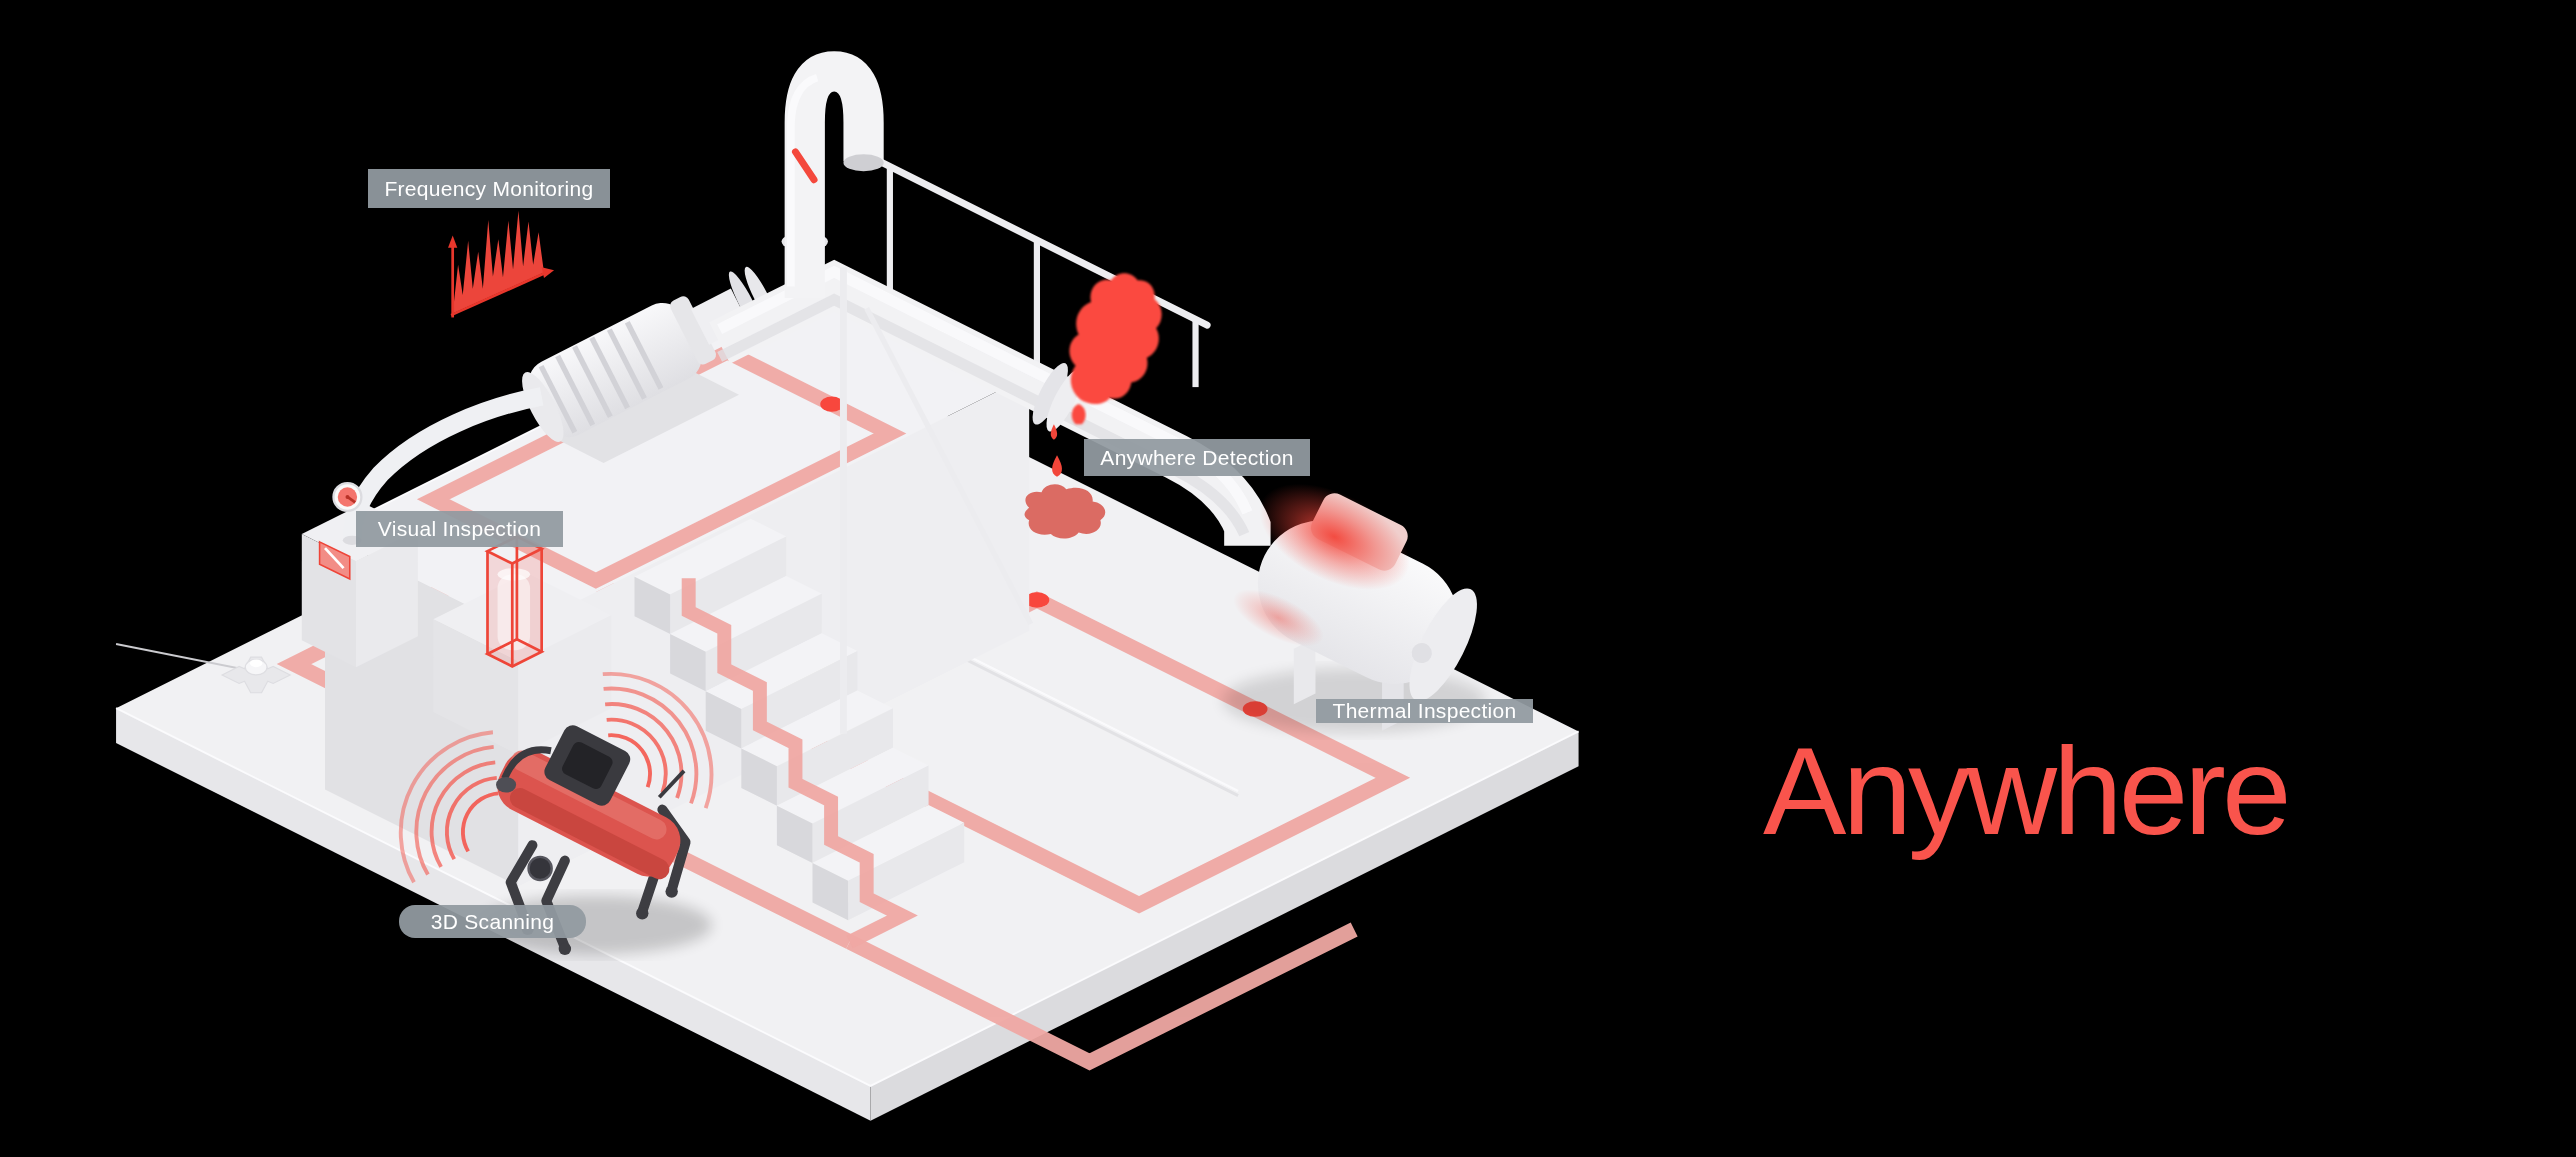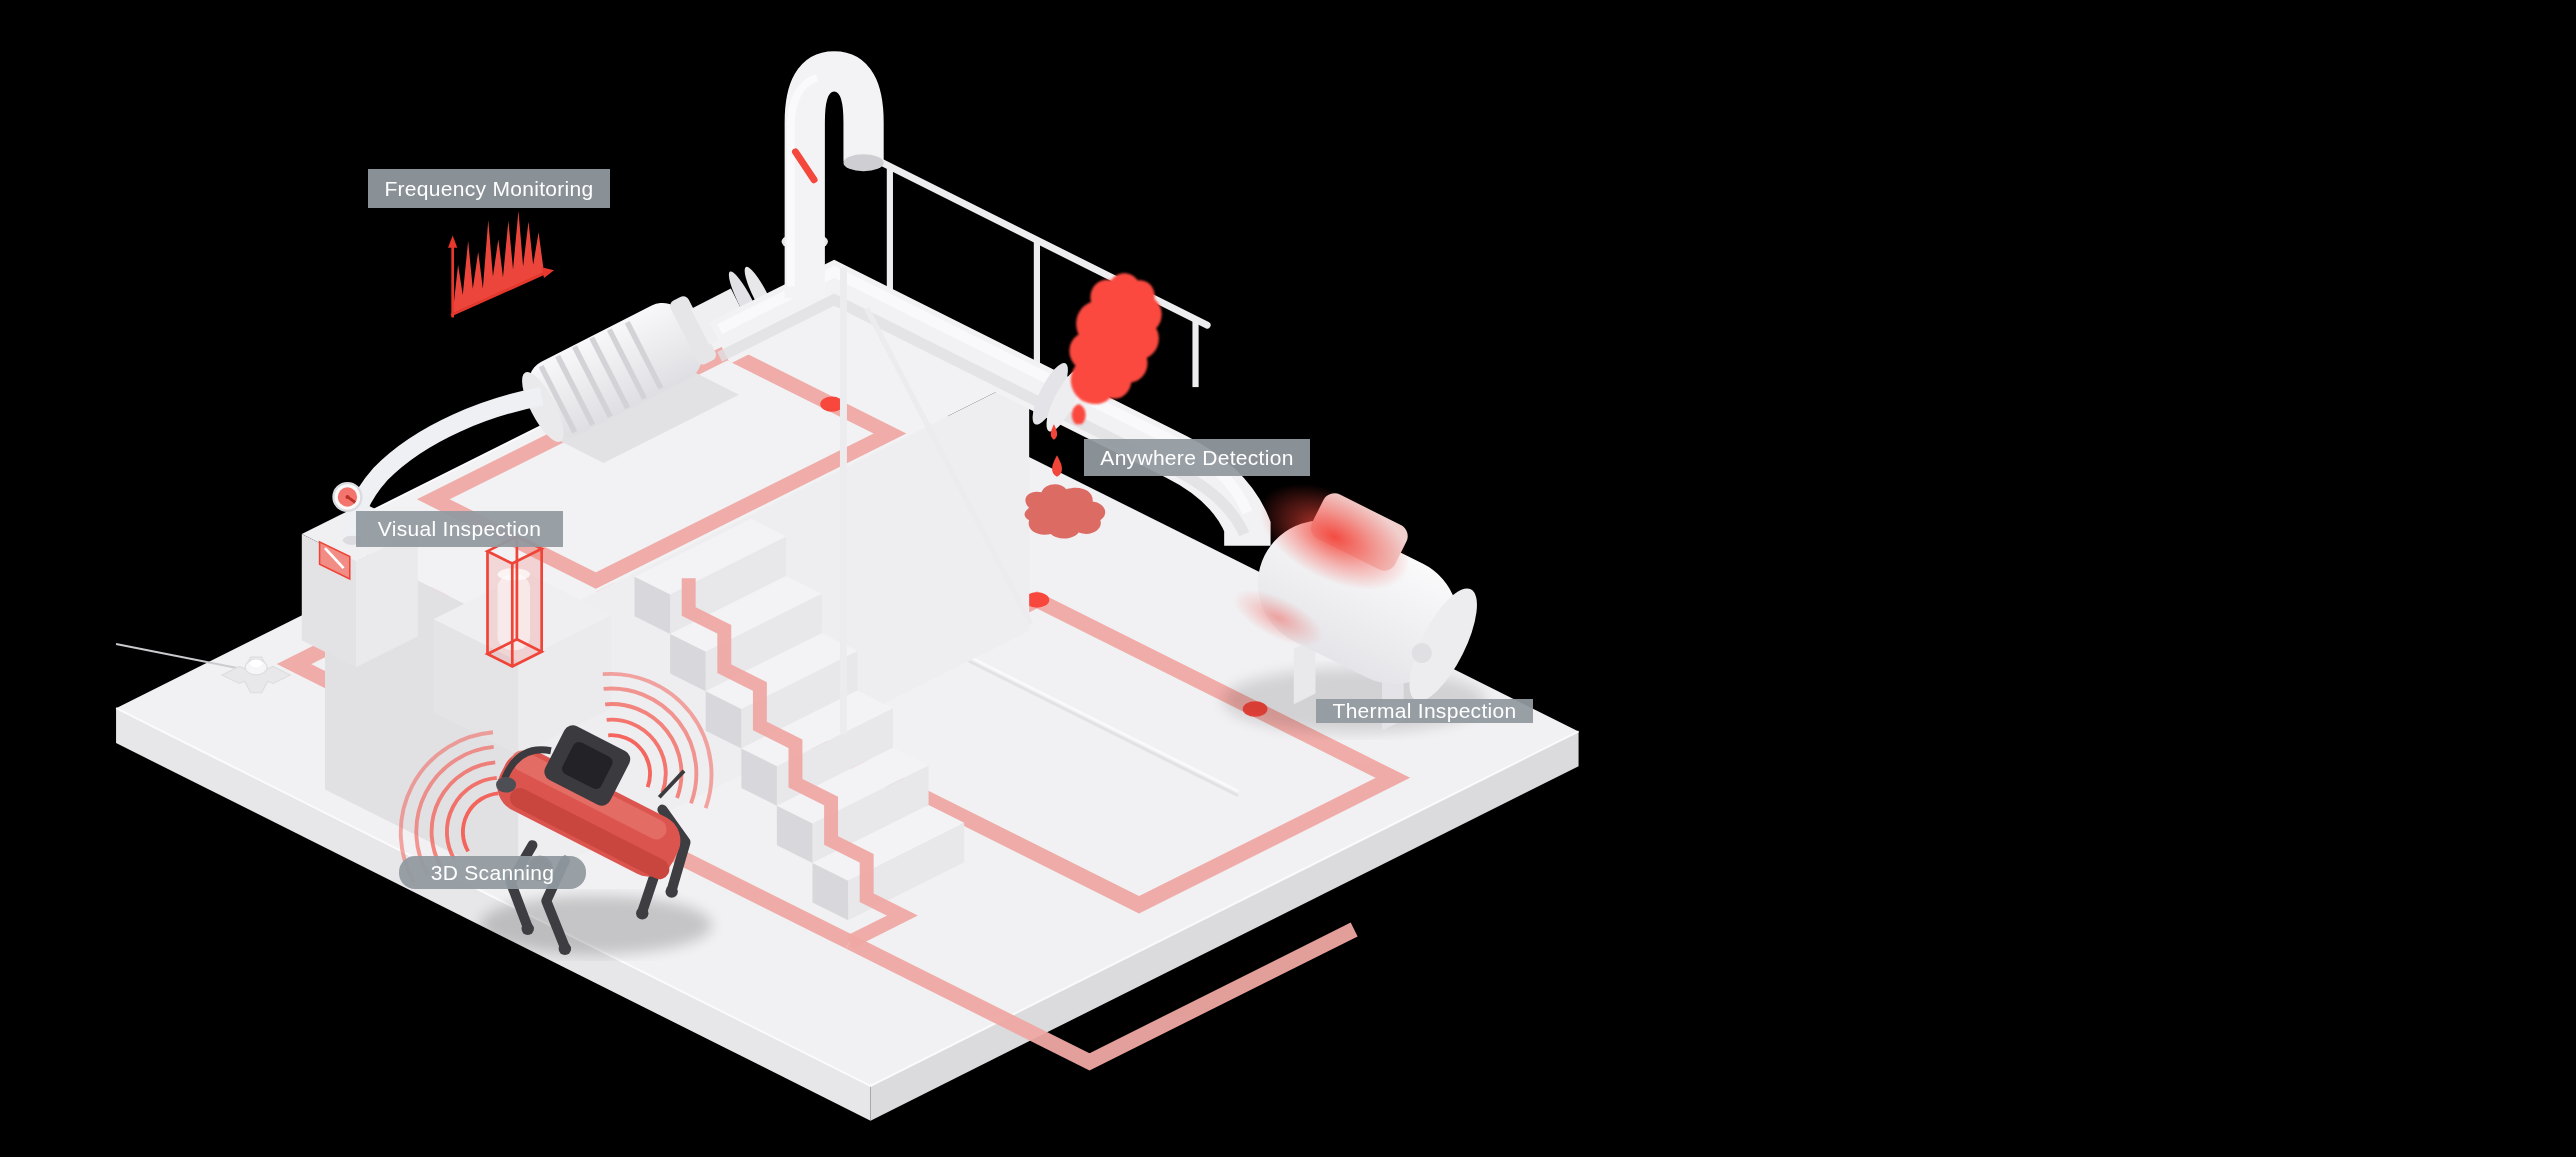--- a/index.html
+++ b/index.html
@@ -6,21 +6,21 @@
   #stage{position:relative;width:2576px;height:1158px;background:#000;overflow:hidden;
          font-family:"Liberation Sans",sans-serif;}
   #scene-svg{position:absolute;left:0;top:0;}
   .label{position:absolute;display:flex;align-items:center;justify-content:center;
          background:rgba(146,154,160,0.94);color:#fff;font-weight:400;
          font-size:21px;letter-spacing:0.3px;white-space:nowrap;}
   #label-frequency{left:368px;top:169px;width:242px;height:39px;}
   #label-visual{left:356px;top:511px;width:207px;height:36px;}
   #label-leakage{left:1084px;top:439px;width:226px;height:37px;}
   #label-thermal{left:1316px;top:699px;width:217px;height:24px;}
-  #label-scanning{left:399px;top:856px;width:187px;height:33px;border-radius:16px;}
+  #label-scanning{left:399px;top:905px;width:187px;height:33px;border-radius:16px;}
   #headline{position:absolute;left:1763px;top:728px;color:#F9544C;font-size:125px;
             font-weight:400;letter-spacing:-3.9px;line-height:1;}
 </style>
 </head>
 <body>
 
 <div id="stage">
 
   <svg id="scene-svg" width="1625" height="1158" viewBox="0 0 2100 1496">
     <defs>
@@ -280,14 +280,15 @@
       <line x1="852" y1="1030" x2="884" y2="996" stroke="#3a3a3f" stroke-width="5"></line>
     </g>
   </svg>
 
   <div class="label" id="label-frequency">Frequency Monitoring</div>
   <div class="label" id="label-visual">Visual Inspection</div>
   <div class="label" id="label-leakage">Anywhere Detection</div>
   <div class="label" id="label-thermal">Thermal Inspection</div>
   <div class="label" id="label-scanning">3D Scanning</div>
 
+  <div id="headline">Anywhere</div>
 </div>
 
 
 </body></html>

